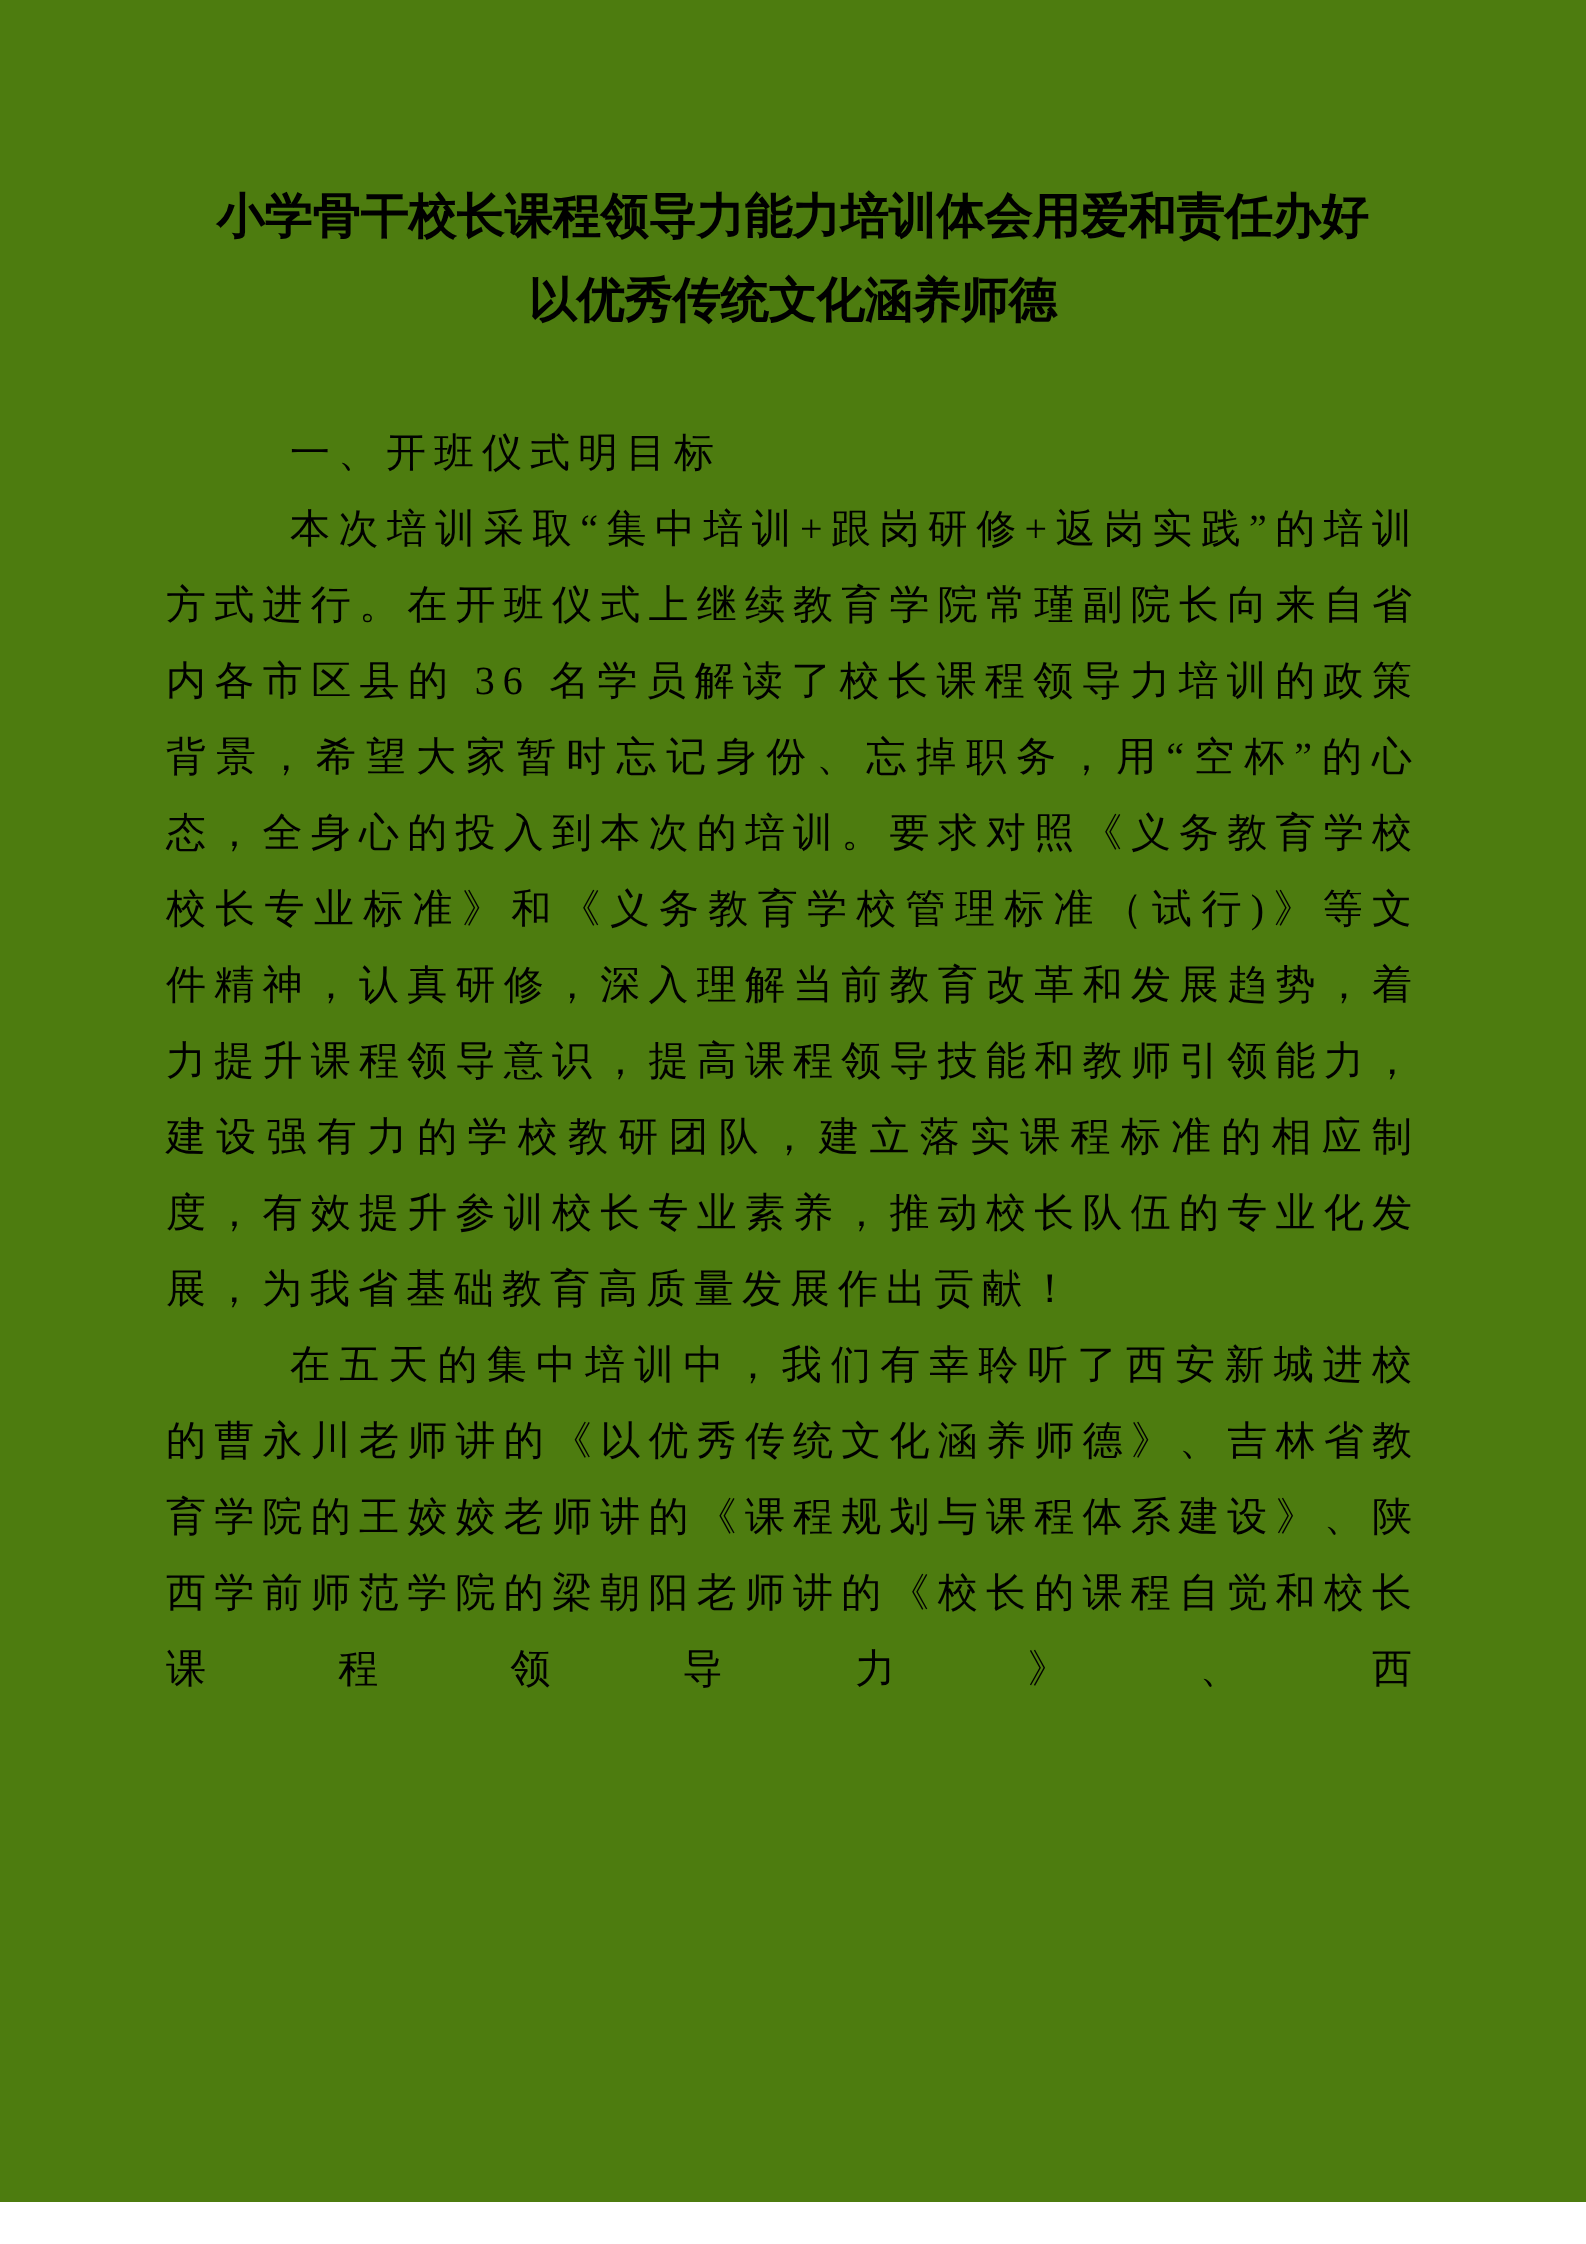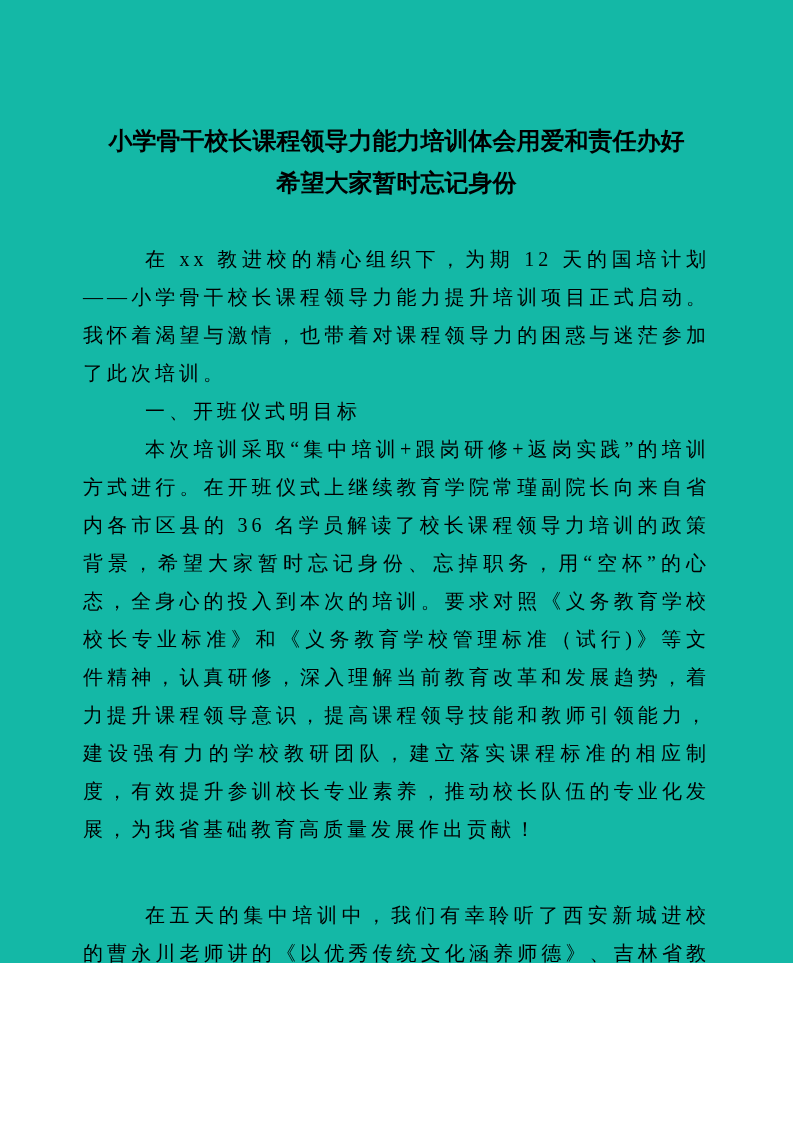--- a/index.html
+++ b/index.html
@@ -3,24 +3,24 @@
 <meta charset="utf-8">
 <style>
   html, body {
     margin: 0;
     padding: 0;
     background: #ffffff;
   }
   .page {
     position: relative;
     width: 793px;
-    height: 963px;
-    background: #14b8a6;
+    height: 1101px;
+    background: #4d7c0f;
     box-sizing: border-box;
-    padding: 120px 83px 0 83px;
+    padding: 88px 83px 0 83px;
     overflow: hidden;
     font-family: "Liberation Serif", "DejaVu Serif", serif;
     color: #000000;
   }
   .doc-title {
     font-size: 24px;
     font-weight: bold;
     line-height: 42px;
     text-align: center;
     letter-spacing: 0px;
@@ -39,34 +39,32 @@
     margin: 0;
     word-break: break-all;
   }
   .para.heading {
     font-weight: normal;
     text-align: left;
   }
   .para.cut {
     
     text-align-last: justify;
-    margin-top: 48px;
   }
 </style>
 </head>
 <body>
 
 <div class="page">
 
   <h1 class="doc-title">
     <span class="title-line">小学骨干校长课程领导力能力培训体会用爱和责任办好</span>
-    <span class="title-line">希望大家暂时忘记身份</span>
+    <span class="title-line">以优秀传统文化涵养师德</span>
   </h1>
 
-  <p class="para">在 xx 教进校的精心组织下，为期 12 天的国培计划——小学骨干校长课程领导力能力提升培训项目正式启动。我怀着渴望与激情，也带着对课程领导力的困惑与迷茫参加了此次培训。</p>
 
   <p class="para heading">一、开班仪式明目标</p>
 
   <p class="para">本次培训采取“集中培训+跟岗研修+返岗实践”的培训方式进行。在开班仪式上继续教育学院常瑾副院长向来自省内各市区县的 36 名学员解读了校长课程领导力培训的政策背景，希望大家暂时忘记身份、忘掉职务，用“空杯”的心态，全身心的投入到本次的培训。要求对照《义务教育学校校长专业标准》和《义务教育学校管理标准（试行)》等文件精神，认真研修，深入理解当前教育改革和发展趋势，着力提升课程领导意识，提高课程领导技能和教师引领能力，建设强有力的学校教研团队，建立落实课程标准的相应制度，有效提升参训校长专业素养，推动校长队伍的专业化发展，为我省基础教育高质量发展作出贡献！</p>
 
 
   <p class="para cut">在五天的集中培训中，我们有幸聆听了西安新城进校的曹永川老师讲的《以优秀传统文化涵养师德》、吉林省教育学院的王姣姣老师讲的《课程规划与课程体系建设》、陕西学前师范学院的梁朝阳老师讲的《校长的课程自觉和校长课程领导力》、西</p>
 
 </div>
 

